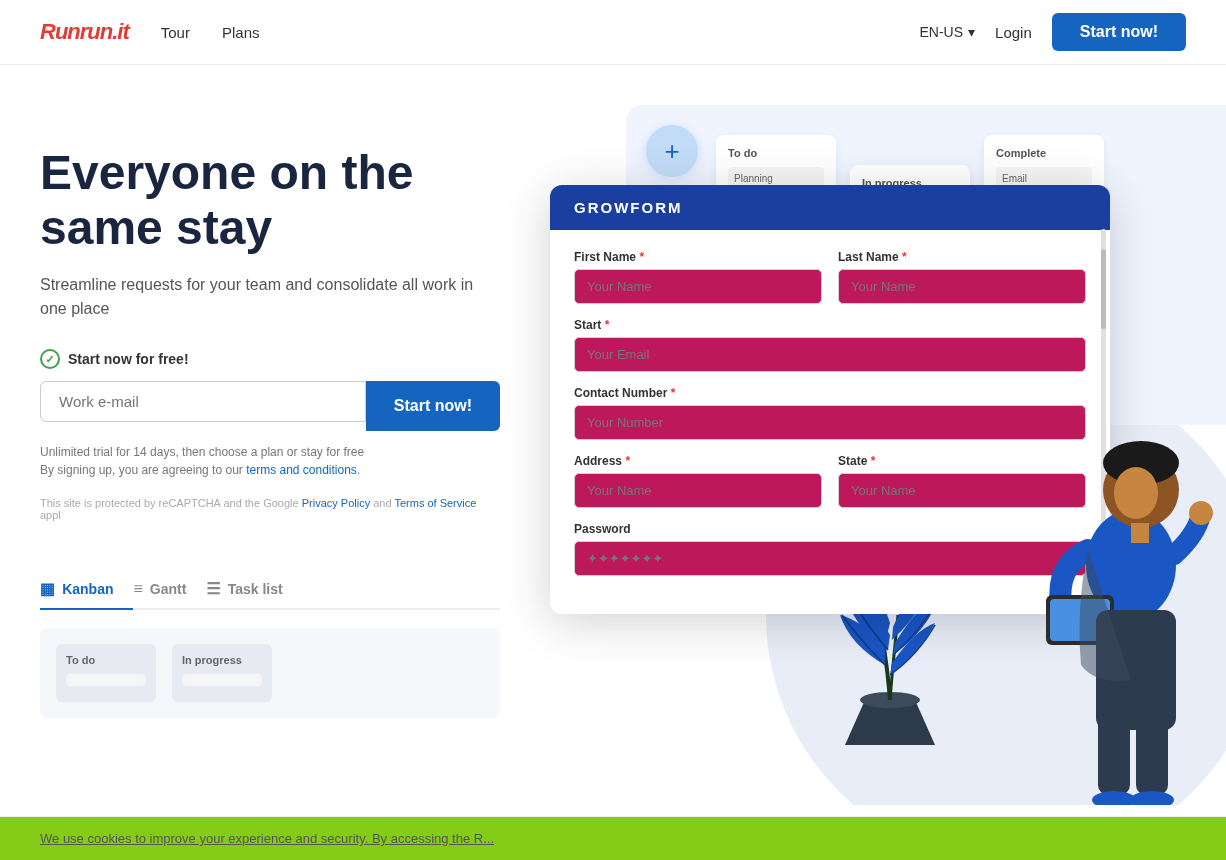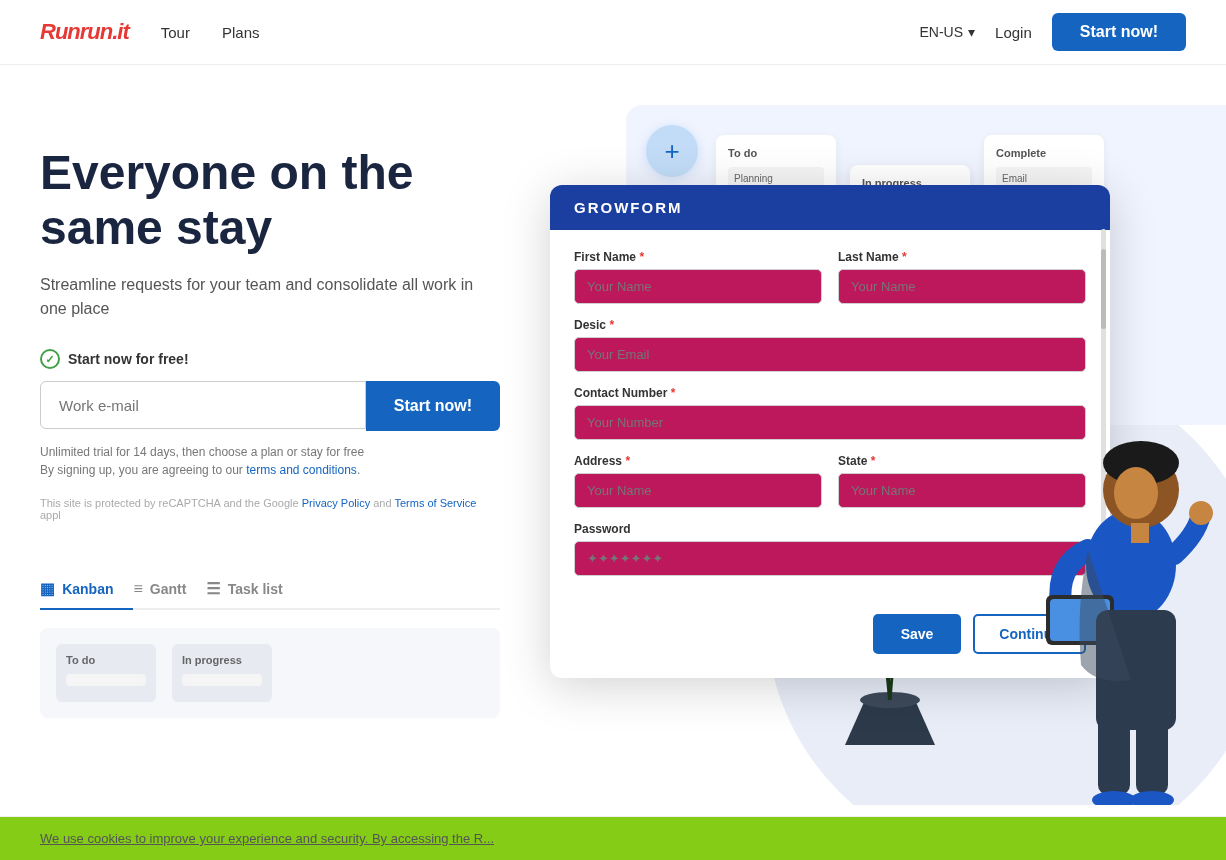--- a/index.html
+++ b/index.html
@@ -64,21 +64,21 @@
       display: flex; align-items: center; gap: 8px;
     }
     .check-icon {
       width: 20px; height: 20px; background: #fff; border-radius: 50%;
       border: 2px solid #43a047; display: inline-flex; align-items: center; justify-content: center;
       color: #43a047; font-size: 11px;
     }
 
     .email-form { display: flex; margin-bottom: 14px; }
     .email-input {
-      flex: 1; padding: 0 18px; height: 48px;
+      flex: 1; padding: 0 18px; height: 41px;
       border: 1px solid #ccc; border-radius: 6px 0 0 6px;
       font-size: 15px; color: #1d4ed8; outline: none;
     }
     .start-btn-form {
       background: #1565c0; color: #fff; border: none;
       padding: 0 28px; height: 50px; border-radius: 0 6px 6px 0;
       font-size: 16px; font-weight: 700; cursor: pointer; white-space: nowrap;
     }
 
     .trial-text { font-size: 12px; color: #777; margin-bottom: 4px; }
@@ -368,21 +368,21 @@
             <label class="form-label">
               <span>Last Name</span> <span class="req">*</span>
             </label>
             <input class="form-input" type="text" placeholder="Your Name" style="">
           </div>
         </div>
 
         <div class="form-row">
           <div class="form-group" style="flex:1">
             <label class="form-label">
-              <span>Desic</span> <span class="req">*</span>
+              <span>Start</span> <span class="req">*</span>
             </label>
             <input class="form-input" type="email" style="width: 100%;" placeholder="Your Email">
           </div>
         </div>
 
         <div class="form-row">
           <div class="form-group" style="flex:1">
             <label class="form-label">
               <span>Contact  Number</span> <span class="req">*</span>
             </label>
@@ -407,24 +407,20 @@
 
         <div class="form-row">
           <div class="form-group" style="flex:1">
             <label class="form-label">
               <span>Password</span>
             </label>
             <input class="form-input" type="password" style="width: 100%;" placeholder="✦✦✦✦✦✦✦">
           </div>
         </div>
 
-      </div>
-      <div class="modal-footer">
-        <button class="btn-save">Save</button>
-        <button class="btn-continue">Continue</button>
       </div>
 
       <div class="modal-scroll">
         <div class="modal-scroll-thumb"></div>
       </div>
     </div>
 
     <div class="person-illustration">
       <svg viewBox="0 0 200 420" width="200" height="420" xmlns="http://www.w3.org/2000/svg">
 

